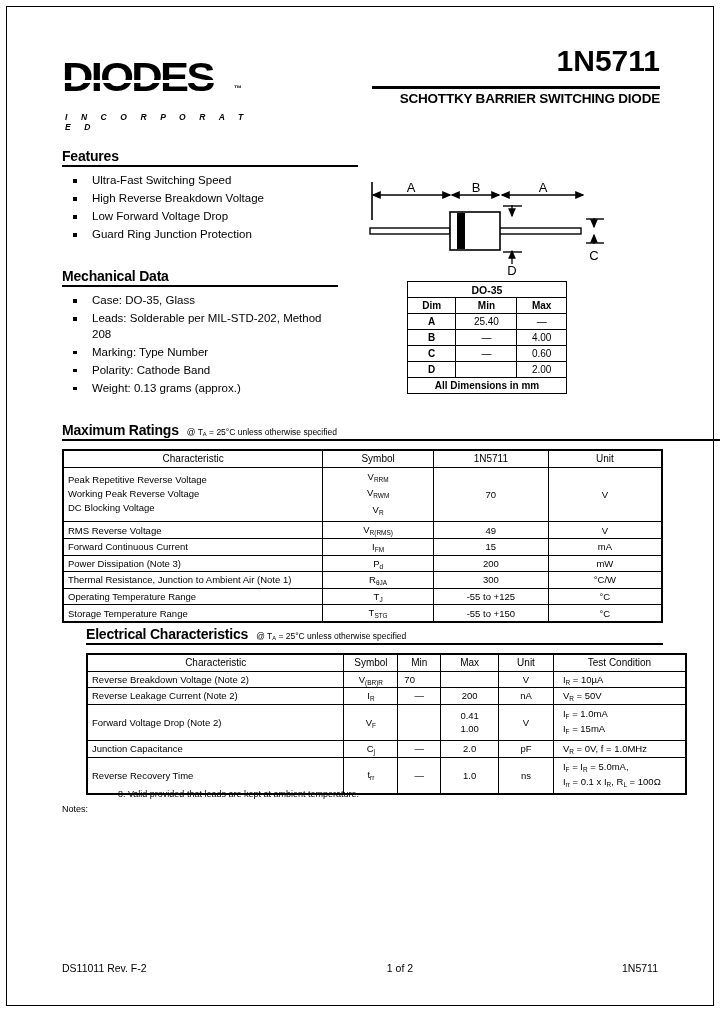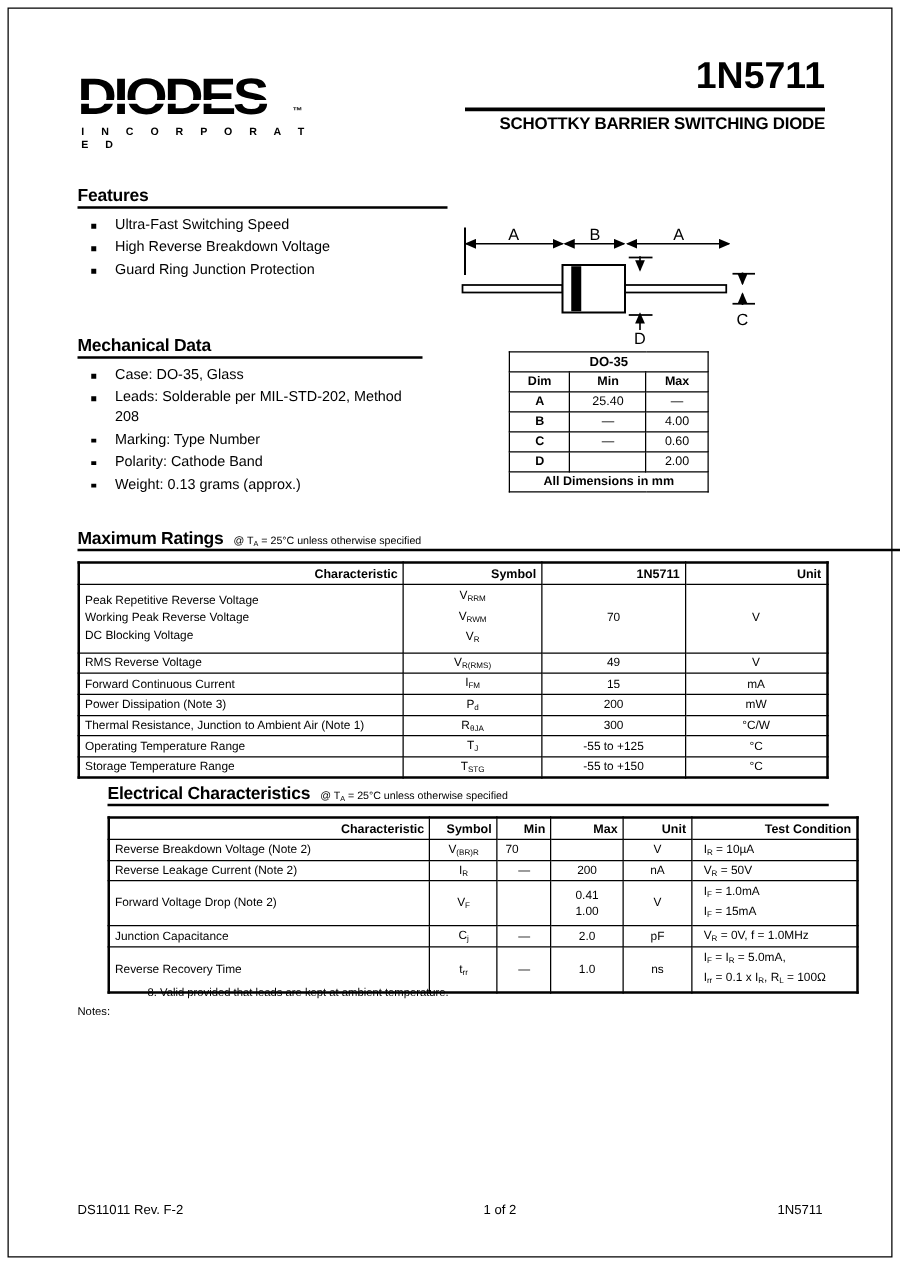--- a/index.html
+++ b/index.html
@@ -26,21 +26,21 @@
     font-weight:bold; font-size:41px; letter-spacing:-2.5px;
     line-height:42px; color:#000; position:relative; display:block;
     transform:scaleX(1.06); transform-origin:left center;
   }
   .logo-strike{
     position:absolute; left:2px; top:24px; width:167px; height:3px; background:#fff;
   }
   .logo-tm{ position:absolute; left:172px; top:28px; font-size:8px; font-weight:bold; }
   .logo-sub{
     display:block; font-size:8.5px; font-weight:bold; letter-spacing:5.6px;
-    margin-top:2px; margin-left:3px;
+    margin-top:14px; margin-left:3px;font-style:italic;
   }
   .part-title{
     position:absolute; right:0; top:0; font-size:30px; font-weight:bold;
     letter-spacing:0px; line-height:34px;
   }
   .header-rule{ position:absolute; right:0; top:42px; width:288px; height:3px; background:#000; }
   .header-sub{
     position:absolute; right:0; top:47px; font-size:13.5px; font-weight:bold;
     letter-spacing:-0.2px;
   }
@@ -71,21 +71,21 @@
   .dim-tbl .val{ font-weight:normal; }
   .dim-tbl .foot td{ font-size:10px; }
   .dim-tbl .hdr td{ font-weight:bold; }
 
   
   .pkg{ position:absolute; left:300px; top:172px; width:304px; height:104px; }
 
   
   .dtbl{ width:601px; border:2px solid #000; font-size:9.5px; }
   .dtbl th, .dtbl td{ border:1px solid #000; padding:2px 4px; }
-  .dtbl th{ font-weight:bold; text-align:right; font-size:10px; height:17px; }
+  .dtbl th{ font-weight:normal; text-align:center; font-size:10px; height:17px; }
   .dtbl td.c{ text-align:center; }
   .dtbl td.l{ text-align:left; }
   .dtbl td.tc{ text-align:left; padding-left:9px; }
   .dtbl td{ height:15px; }
 
   
   .notes{ position:absolute; left:6px; top:788px; font-size:9px; }
   .notes .lbl{ position:absolute; left:0; top:16px; }
   .notes ol{ margin:0; padding:0; list-style:none; padding-left:56px; }
   .notes li{ line-height:13.5px; }
@@ -114,20 +114,21 @@
     <div class="header-rule"></div>
     <div class="header-sub">SCHOTTKY BARRIER SWITCHING DIODE</div>
   </div>
 
   <div class="sec" style="left:6px; top:148px; width:296px;">
     <div class="sec-head">Features</div>
     <div class="sec-rule"></div>
     <ul class="bul">
       <li>Ultra-Fast Switching Speed</li>
       <li>High Reverse Breakdown Voltage</li>
+      <li>Low Forward Voltage Drop</li>
       <li>Guard Ring Junction Protection</li>
     </ul>
   </div>
 
   <div class="sec" style="left:6px; top:268px; width:276px;">
     <div class="sec-head">Mechanical Data</div>
     <div class="sec-rule"></div>
     <ul class="bul">
       <li>Case: DO-35, Glass</li>
       <li>Leads: Solderable per MIL-STD-202, Method 208</li>

